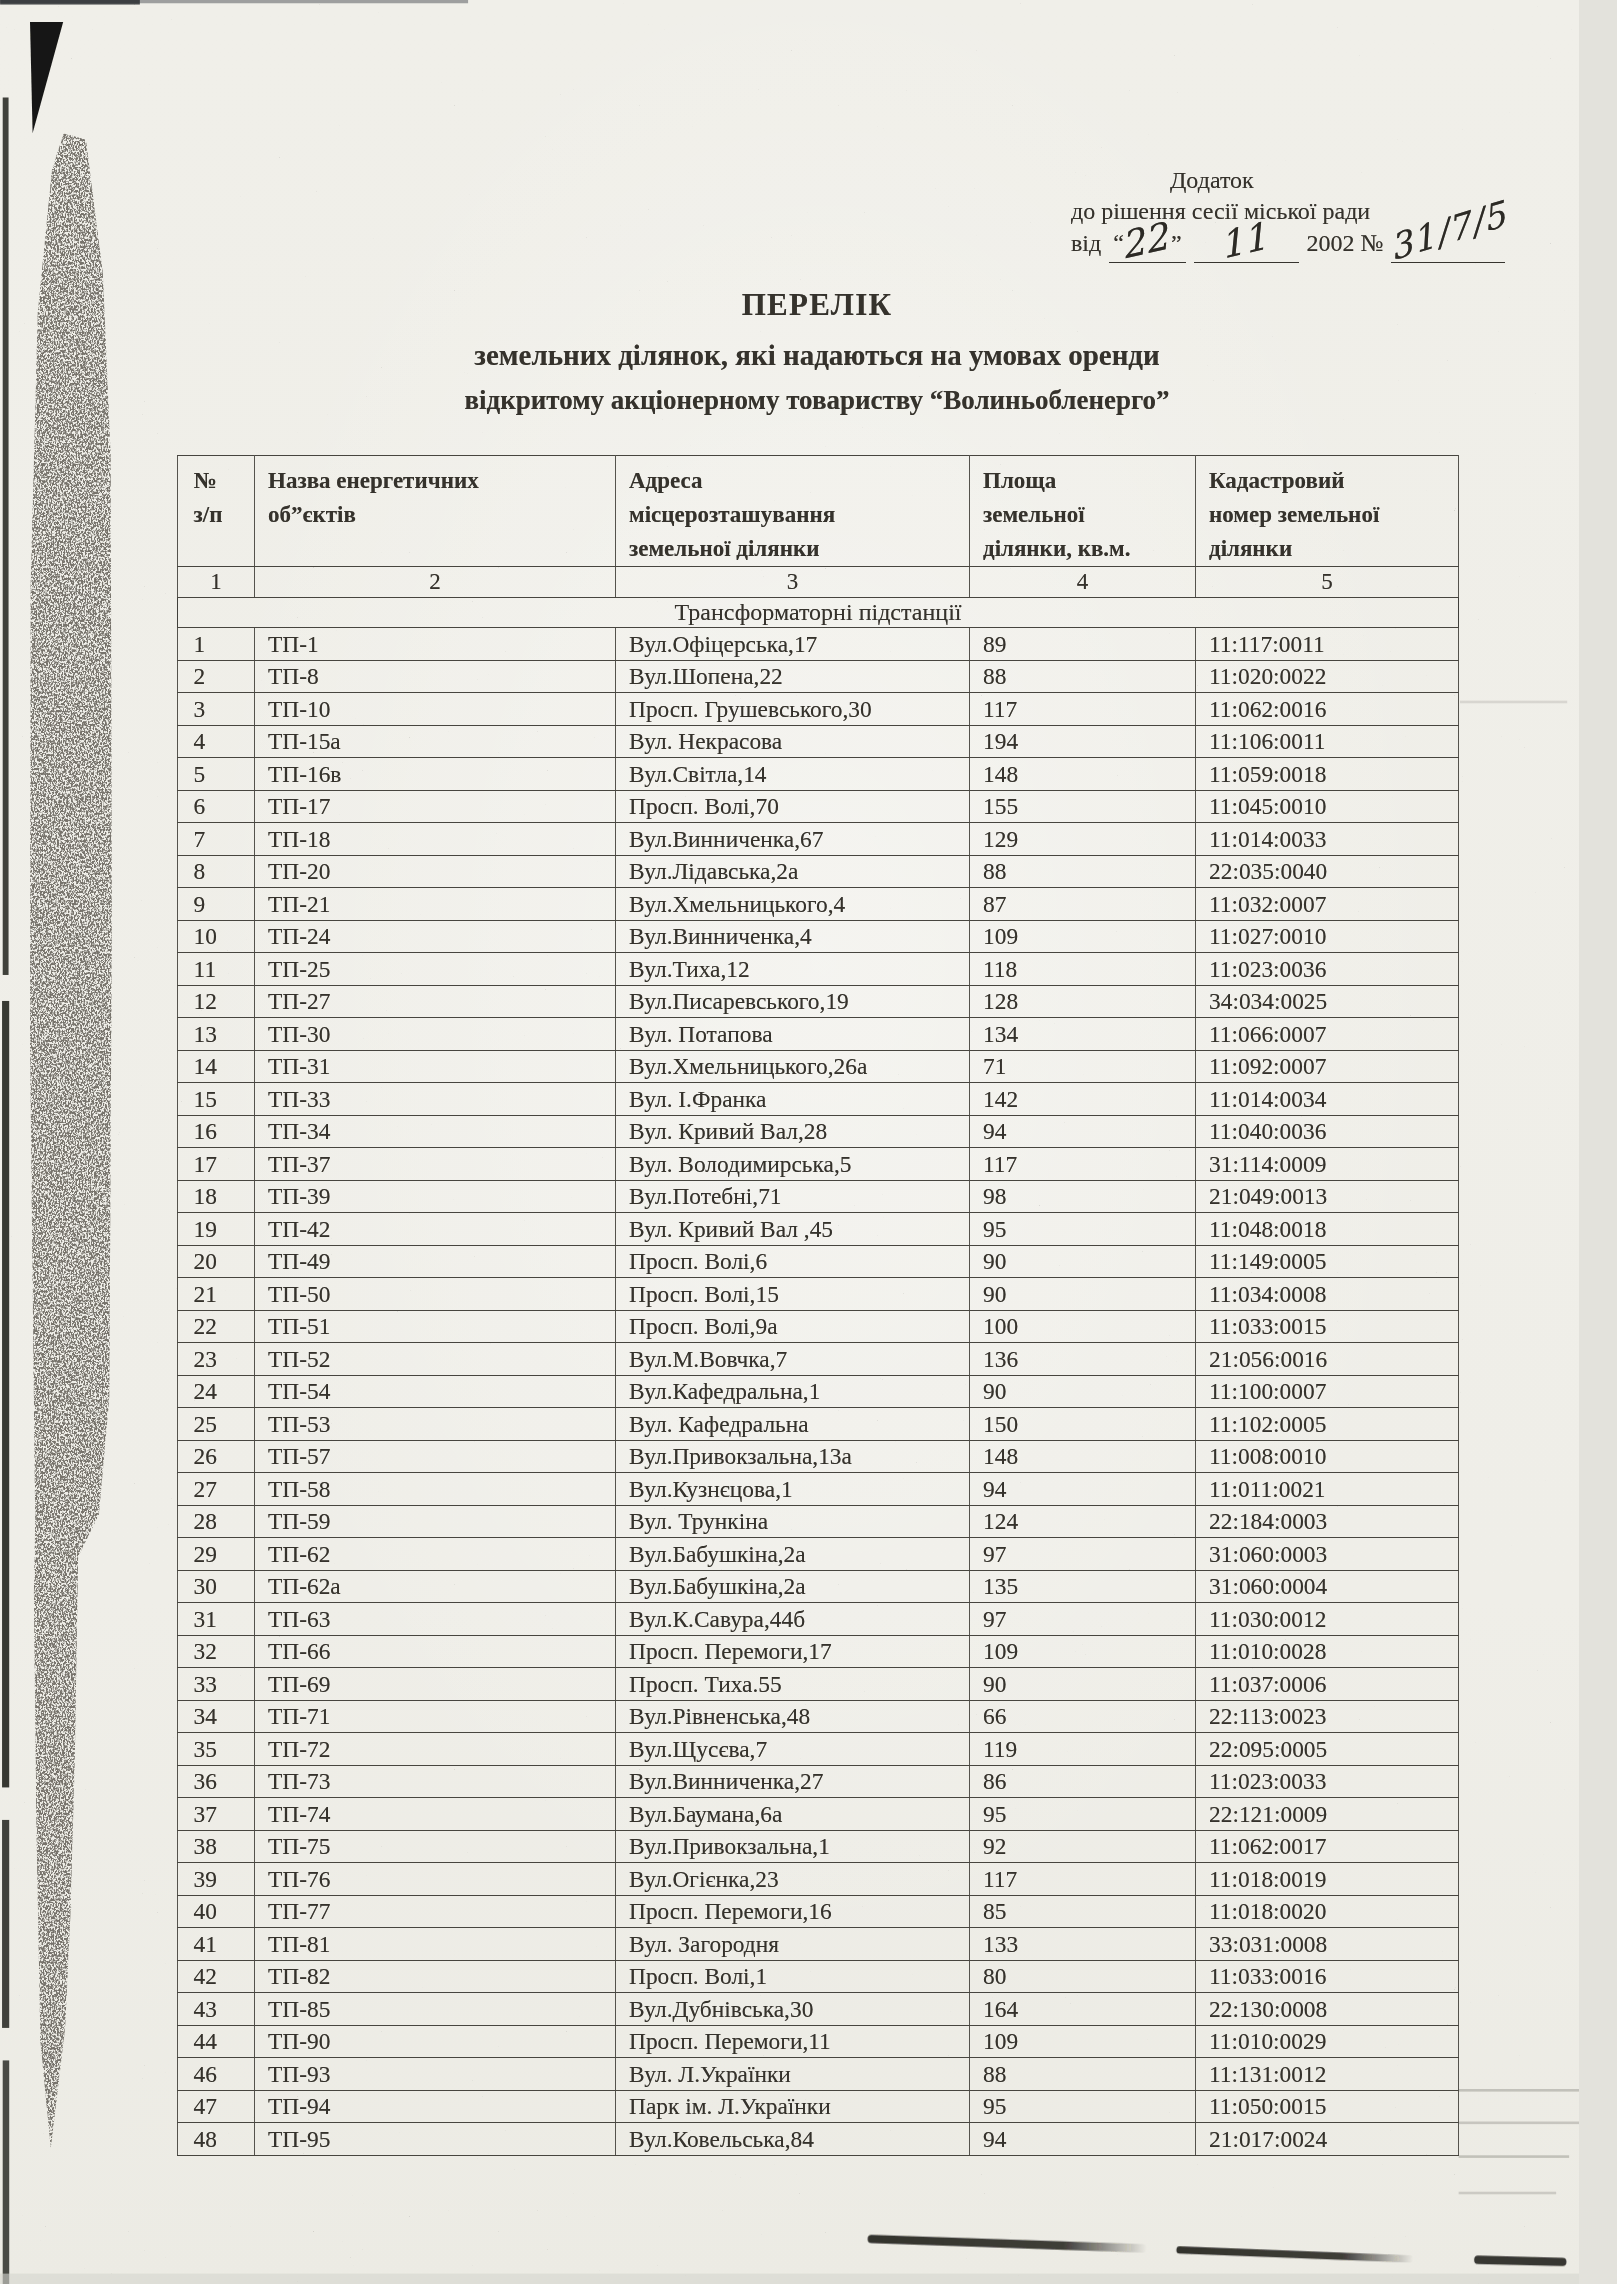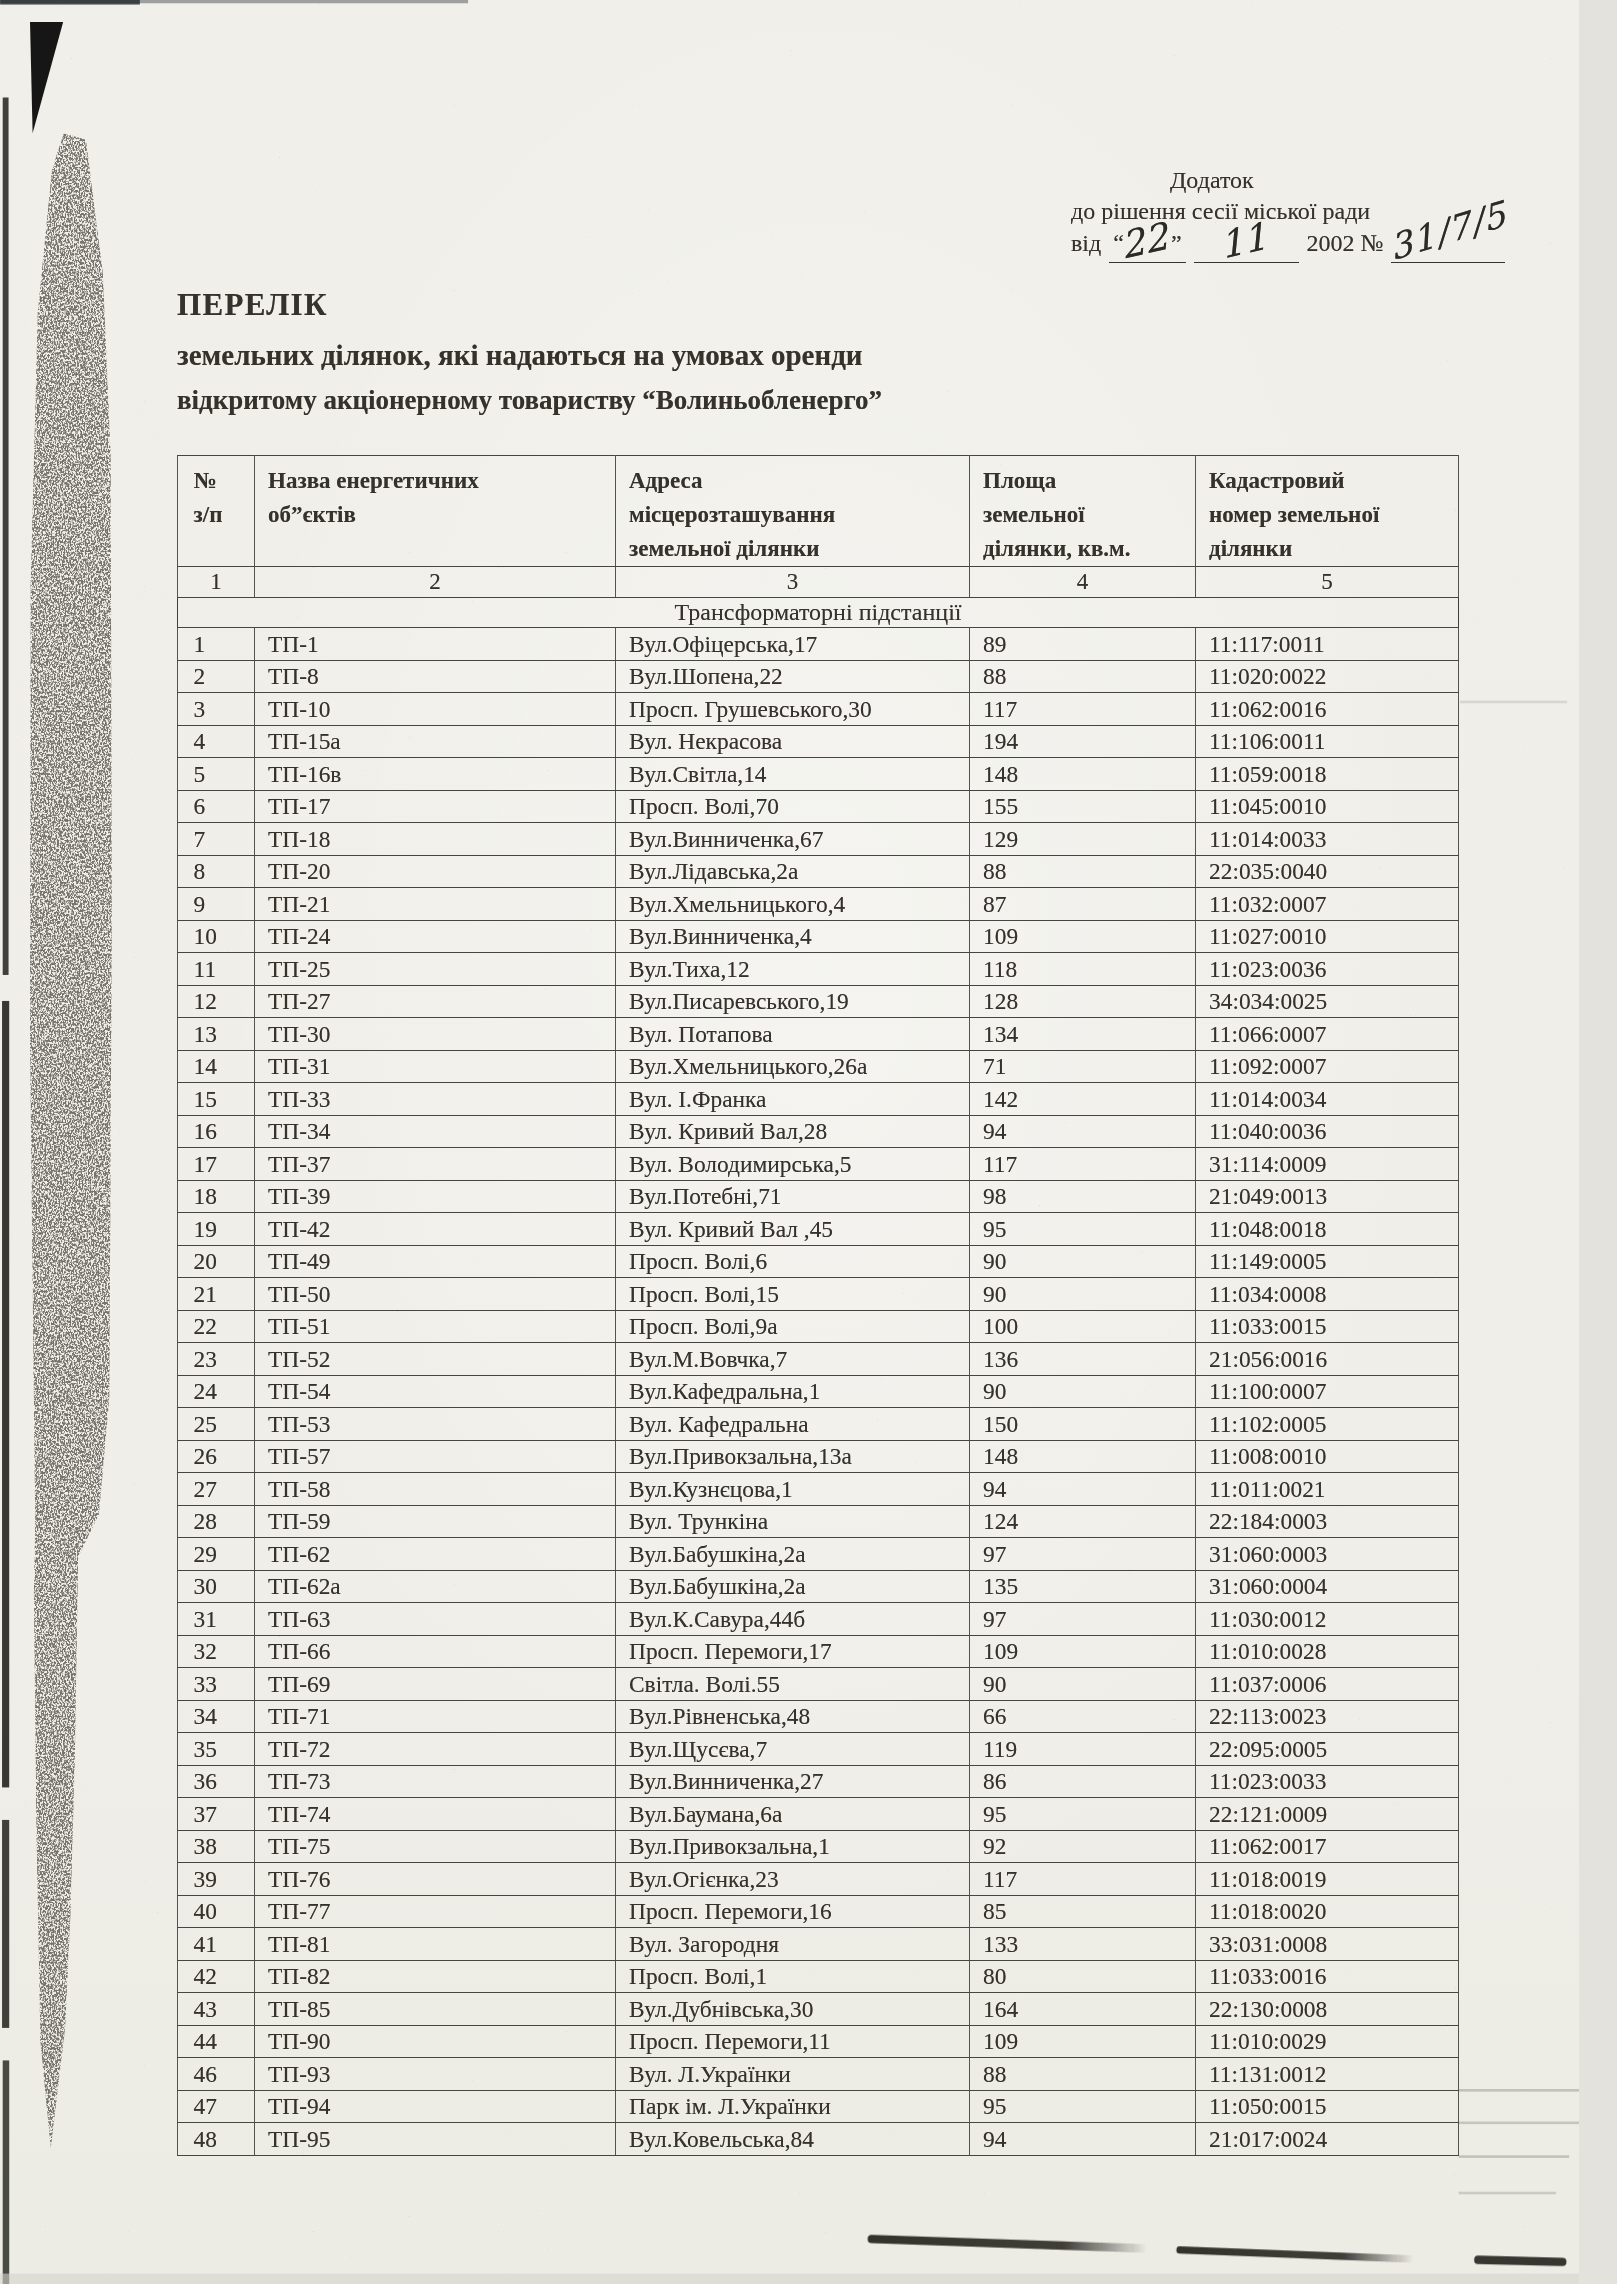--- a/index.html
+++ b/index.html
@@ -21,21 +21,21 @@
   .b2{width:105px;}
   .b3{width:114px;}
   .hand{
     display:inline-block;font-family:"DejaVu Serif",serif;font-style:italic;
     color:#2c2a25;transform:rotate(-13deg) skewX(-8deg);
     font-size:37px;line-height:13px;position:relative;top:1.3px;
     text-shadow:0 0 0.6px rgba(44,42,37,.6);
   }
   .hand-no{font-size:35px;transform:rotate(-17deg) skewX(-10deg);top:-9px;letter-spacing:1.3px;}
   
-  .title-block{position:absolute;left:177px;top:287px;width:1280px;text-align:left;font-weight:bold;}
+  .title-block{position:absolute;left:177px;top:287px;width:1280px;text-align:center;font-weight:bold;}
   .title-block .t1{font-size:31px;letter-spacing:1.3px;}
   .title-block .t2{font-size:29px;margin-top:15.6px;}
   .title-block .t3{font-size:27px;margin-top:13px;}
   
   table.land{
     position:absolute;left:177px;top:455px;width:1280px;
     border-collapse:collapse;table-layout:fixed;
     border:1.9px solid #403f3a;
   }
   table.land th,table.land td{
@@ -410,21 +410,21 @@
         <tr>
           <td class="c0">32</td>
           <td class="c1">ТП-66</td>
           <td class="c2">Просп. Перемоги,17</td>
           <td class="c3">109</td>
           <td class="c4">11:010:0028</td>
         </tr>
         <tr>
           <td class="c0">33</td>
           <td class="c1">ТП-69</td>
-          <td class="c2">Світла. Волі.55</td>
+          <td class="c2">Просп. Тиха.55</td>
           <td class="c3">90</td>
           <td class="c4">11:037:0006</td>
         </tr>
         <tr>
           <td class="c0">34</td>
           <td class="c1">ТП-71</td>
           <td class="c2">Вул.Рівненська,48</td>
           <td class="c3">66</td>
           <td class="c4">22:113:0023</td>
         </tr>

